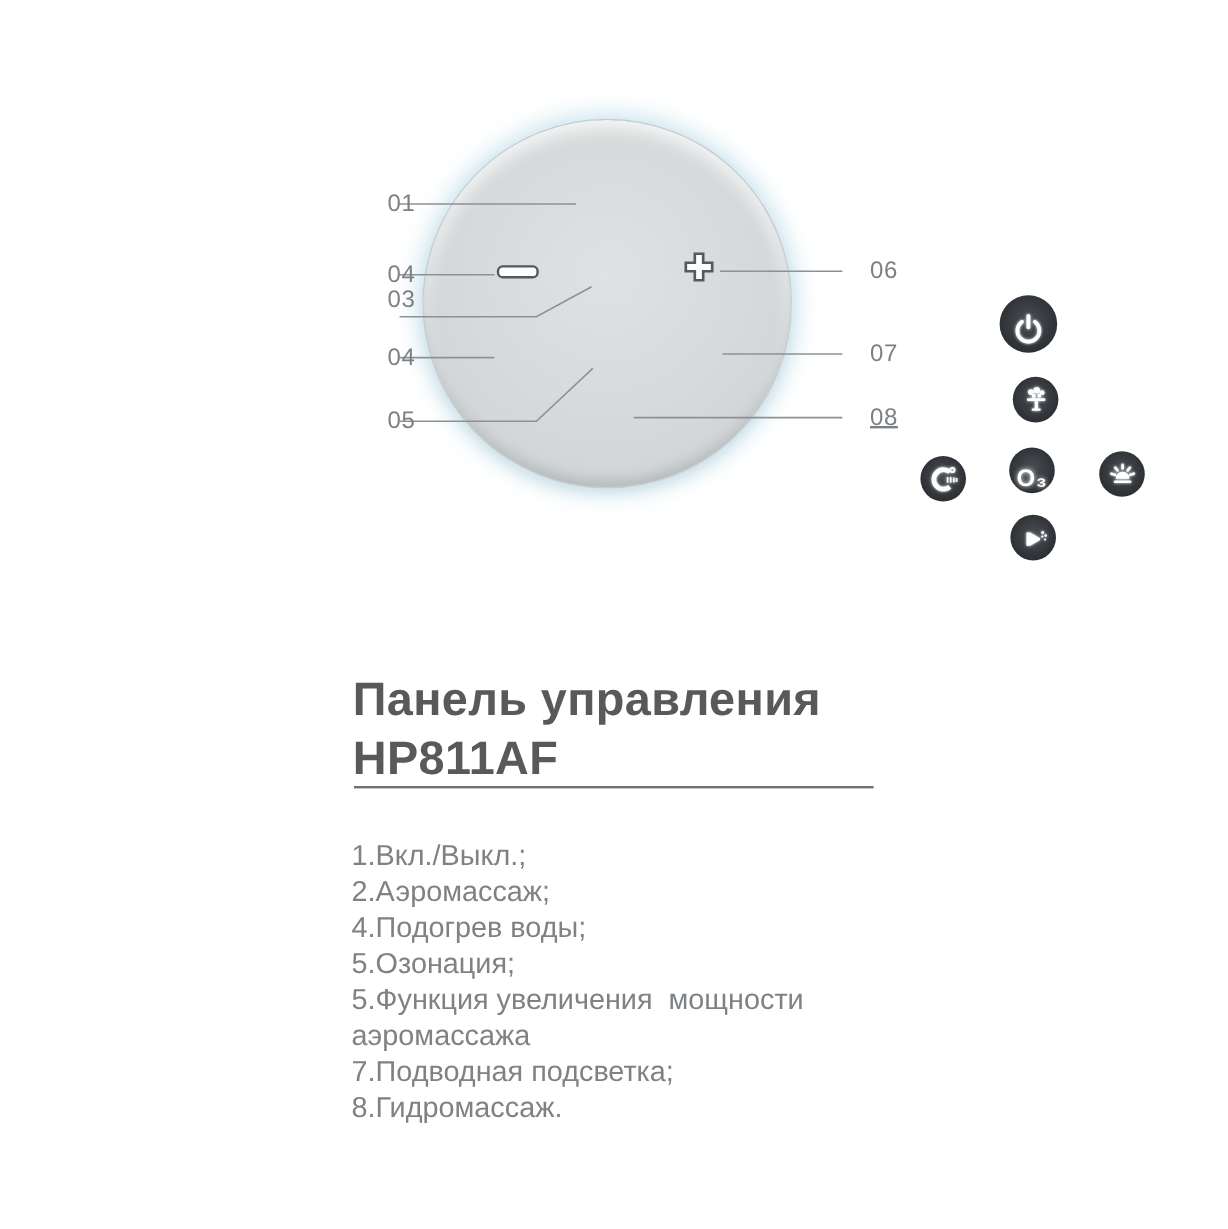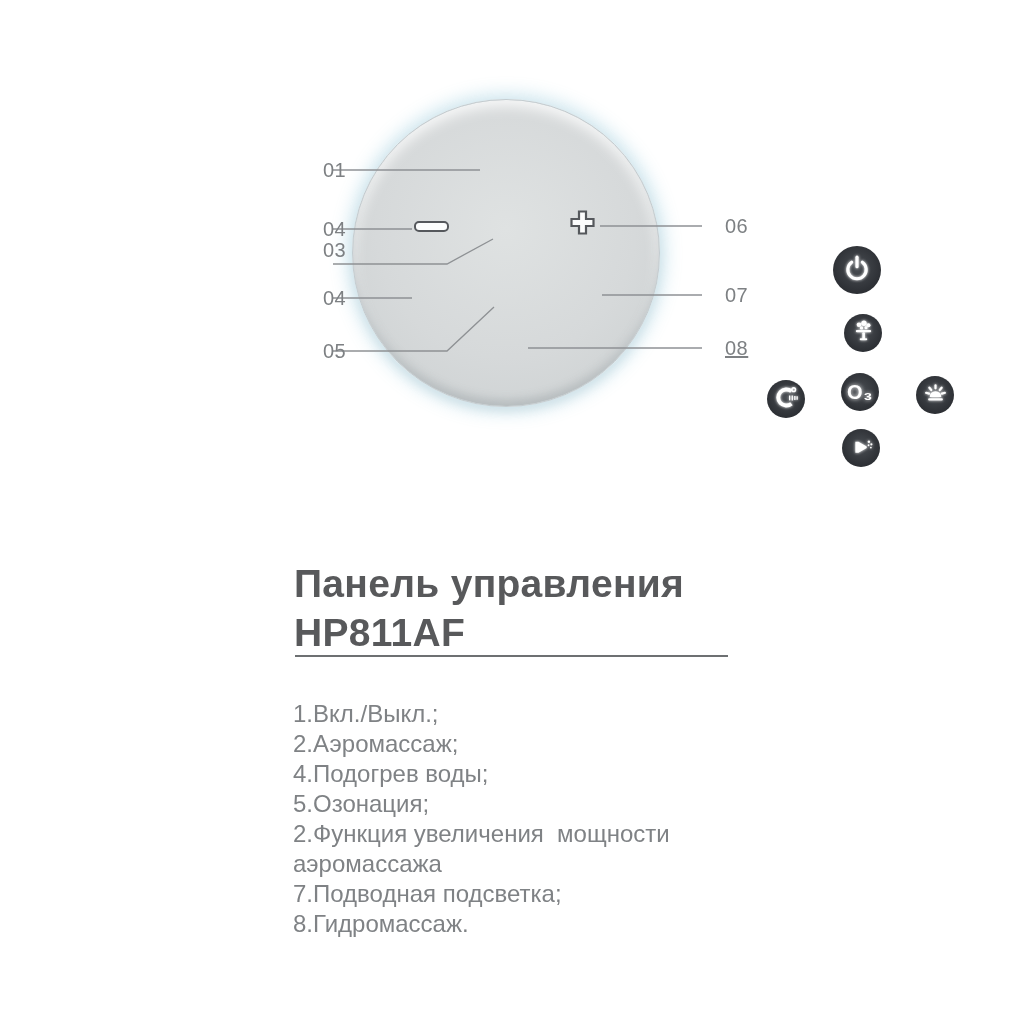--- a/index.html
+++ b/index.html
@@ -15,21 +15,21 @@
     box-shadow:0 0 16px 7px rgba(208,232,240,0.85),
                0 3px 8px rgba(150,160,165,0.45),
                inset 0 -7px 10px -2px rgba(125,135,140,0.40),
                inset 0 6px 14px rgba(255,255,255,0.85);
     box-sizing:border-box;
   }
   .btn{
     position:absolute;border-radius:50%;
     background:radial-gradient(circle at 50% 45%, #4a4e53 0%, #303338 62%, #222529 100%);
     box-shadow:0 0 9px 3px rgba(255,255,255,0.95), 0 0 2px 1px rgba(255,255,255,0.8);
-    display:flex;align-items:center;justify-content:center;
+    display:flex;align-items:flex-end;justify-content:center;
   }
   .btn svg{filter:drop-shadow(0 0 1.5px rgba(255,255,255,0.95));}
   .btn-power{left:480px;top:146px;width:48px;height:48px;}
   .btn-aero {left:491px;top:214px;width:38px;height:38px;}
   .btn-heat {left:414px;top:280px;width:38px;height:38px;}
   .btn-ozone{left:488px;top:273px;width:38px;height:38px;}
   .btn-light{left:563px;top:276px;width:38px;height:38px;}
   .btn-hydro{left:489px;top:329px;width:38px;height:38px;}
   .ozone-text{
     color:#ffffff;font-size:20px;font-weight:bold;letter-spacing:0.5px;
@@ -175,19 +175,19 @@
   <h1 class="section-title">Панель управления
 HP811AF</h1>
 
   <div class="rule"></div>
 
   <div class="legend">
     <div class="legend-item">1.Вкл./Выкл.;</div>
     <div class="legend-item">2.Аэромассаж;</div>
     <div class="legend-item">4.Подогрев воды;</div>
     <div class="legend-item">5.Озонация;</div>
-    <div class="legend-item">2.Функция увеличения  мощности
+    <div class="legend-item">5.Функция увеличения  мощности
 аэромассажа</div>
     <div class="legend-item">7.Подводная подсветка;</div>
     <div class="legend-item">8.Гидромассаж.</div>
   </div>
 
 </div>
 
 </body></html>

